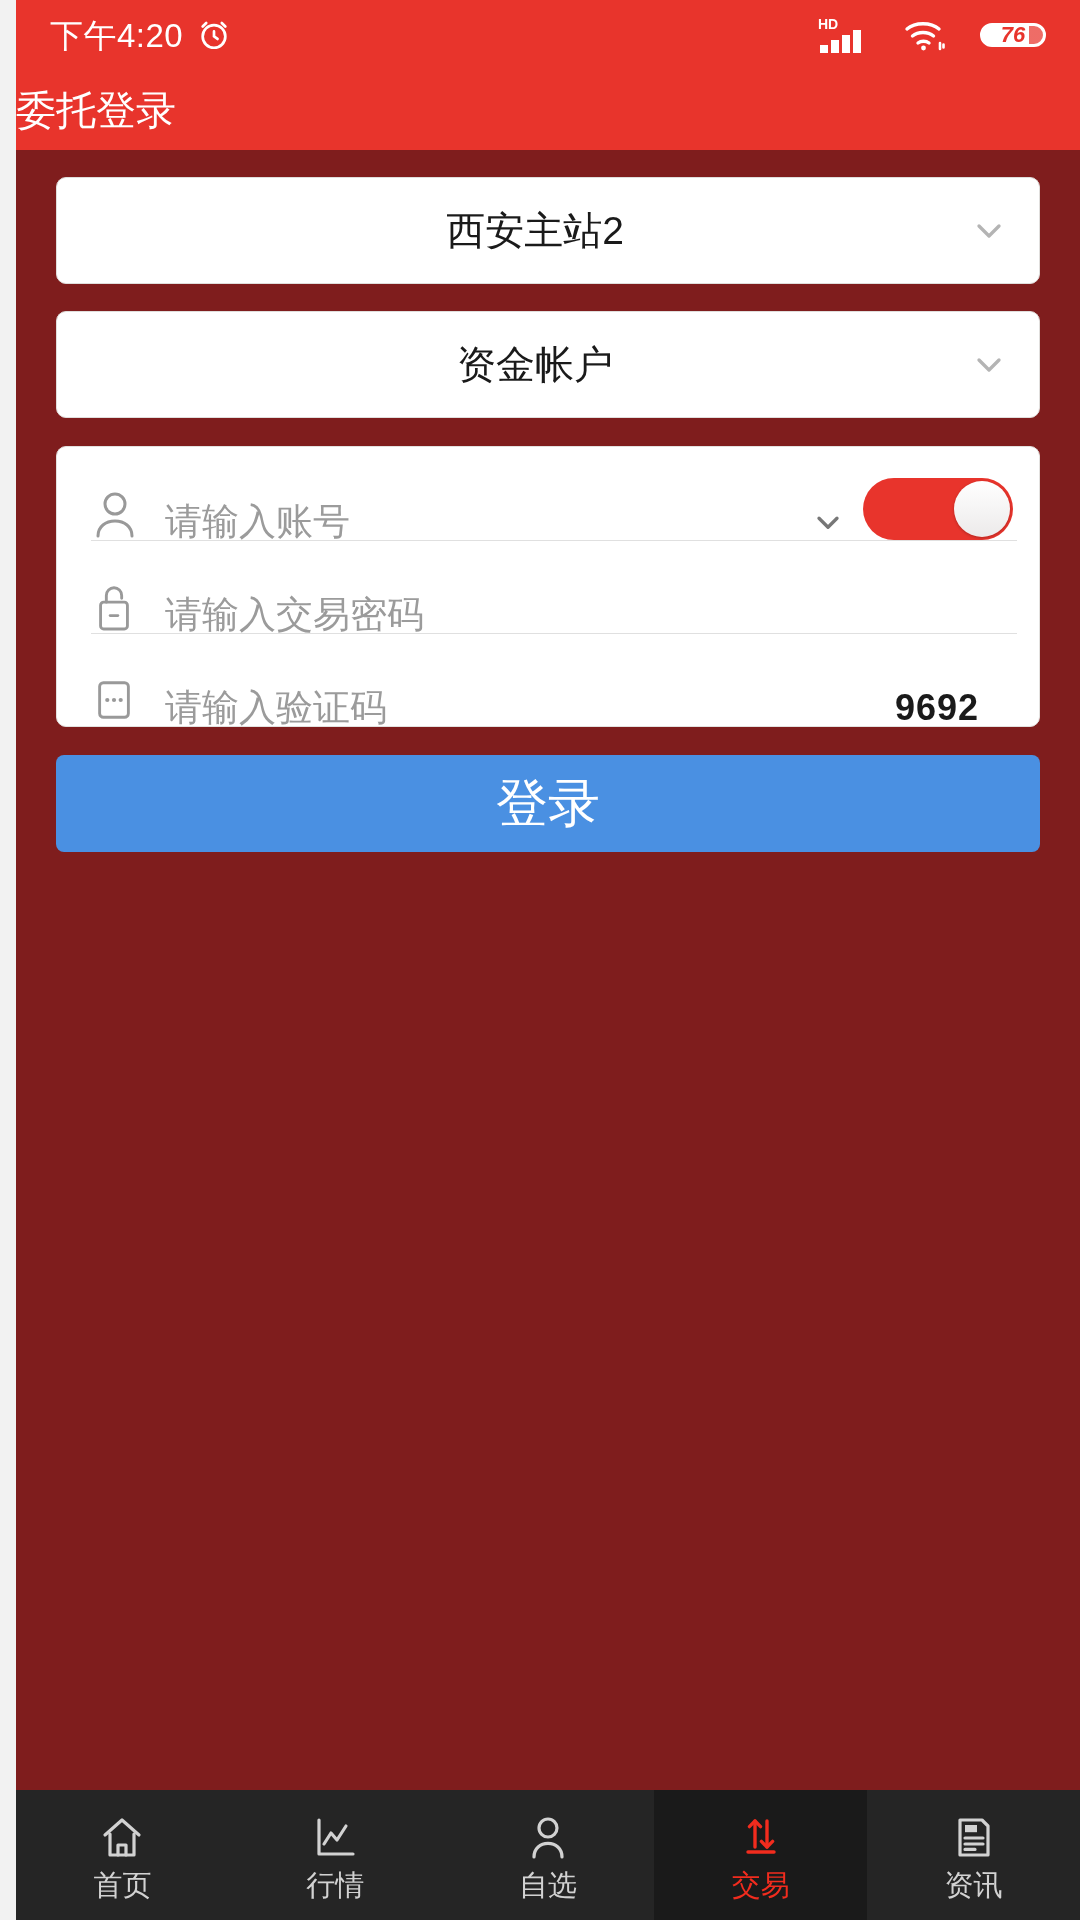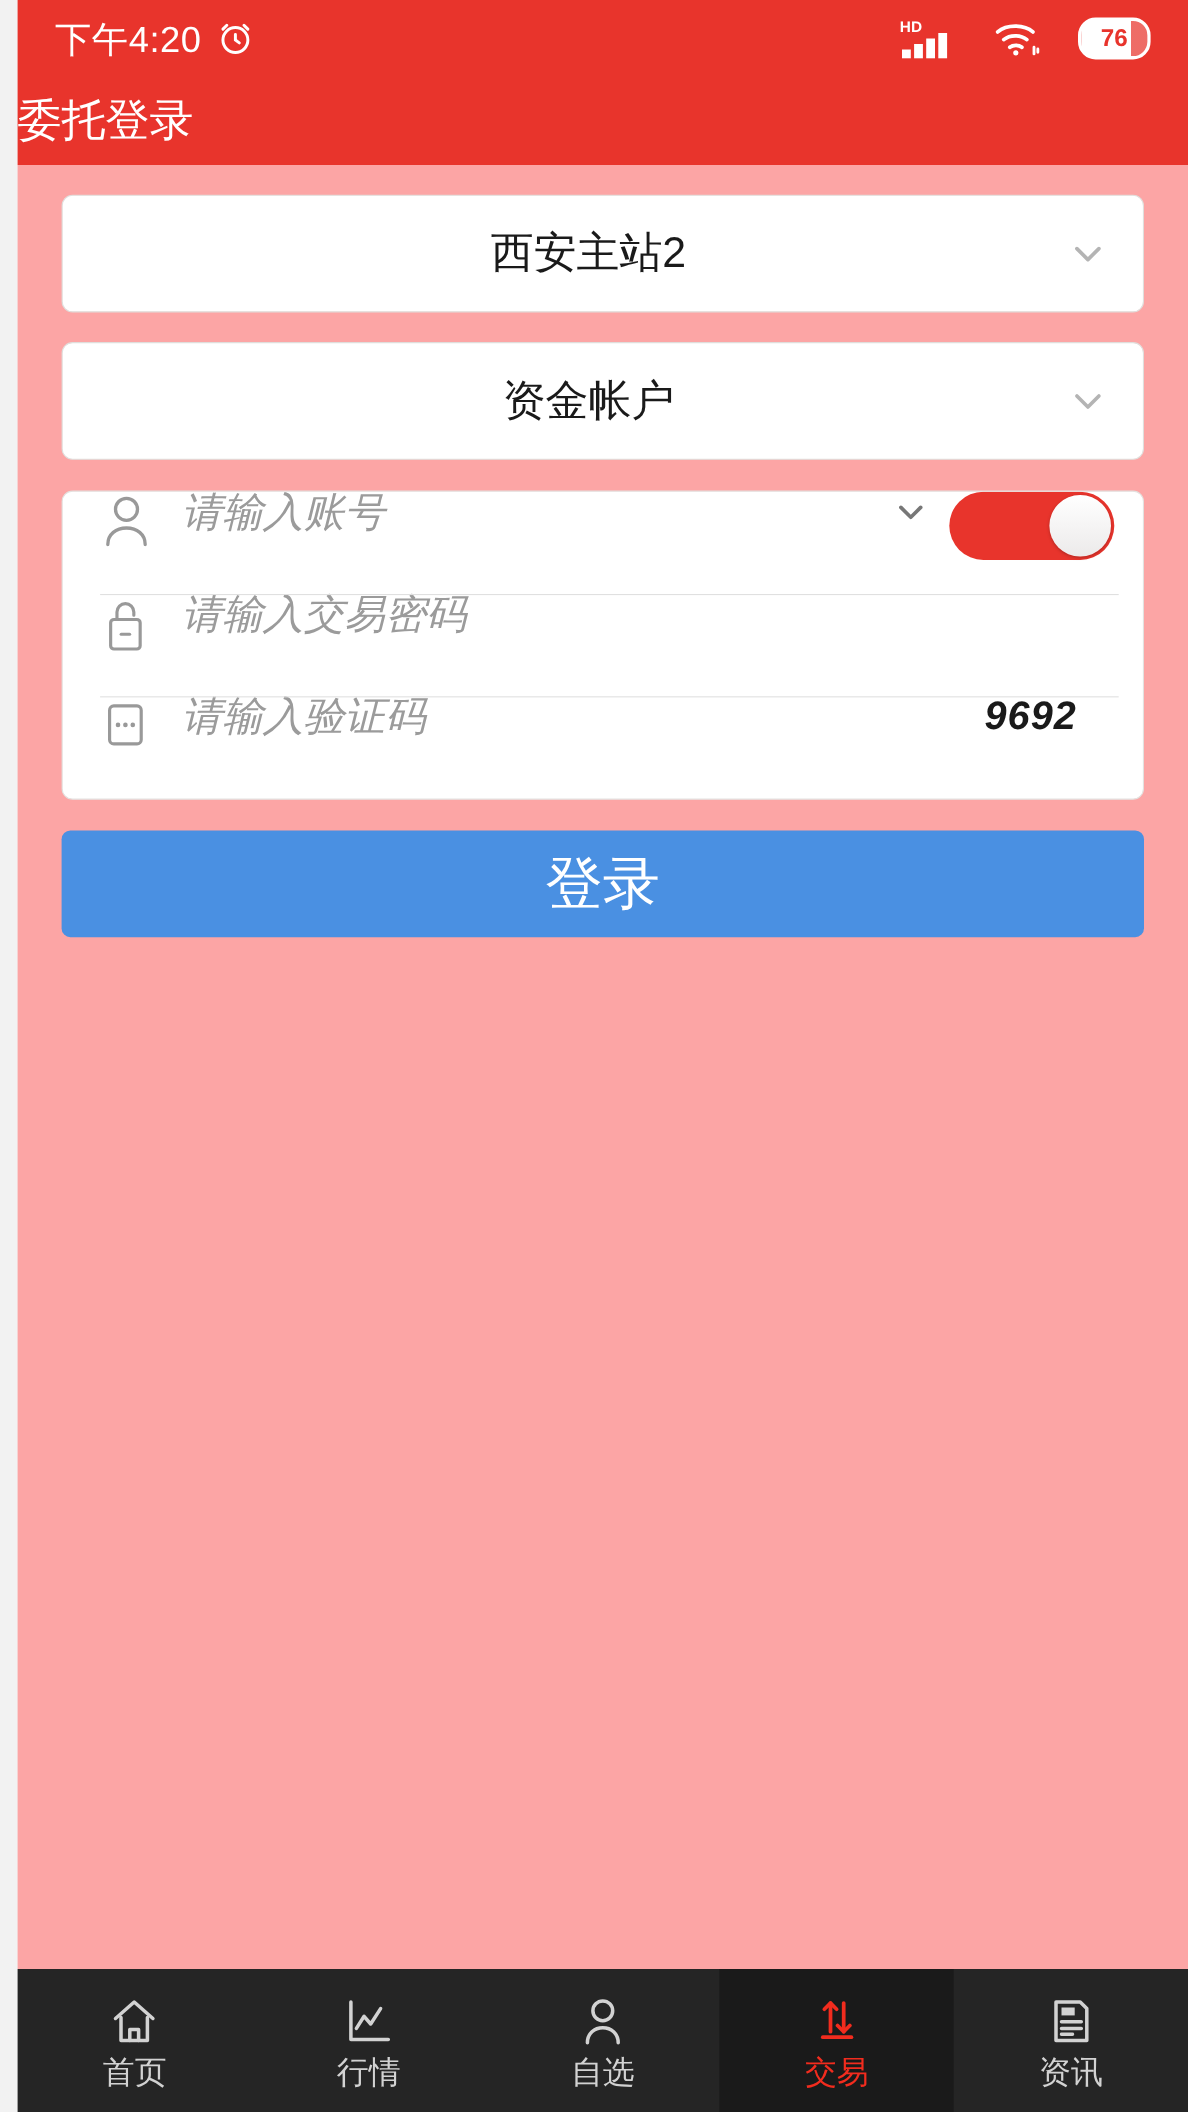--- a/index.html
+++ b/index.html
@@ -16,55 +16,56 @@
     height:70px; background:#e8342c; color:#ffffff;
     display:flex; align-items:center; justify-content:space-between;
     padding:0 34px; flex:0 0 auto;
   }
   .sb-left { display:flex; align-items:center; gap:14px; }
   .sb-time { font-size:33px; letter-spacing:0.5px; line-height:1; }
   .sb-right { display:flex; align-items:center; gap:32px; }
   .alarm-icon svg, .wifi-icon svg, .signal-icon svg { display:block; }
   .battery {
     border:3px solid #ffffff; border-radius:16px;
-    width:66px; height:38px; position:relative;
+    width:66px; height:24px; position:relative;
     display:flex; align-items:center; justify-content:center;
     background:linear-gradient(to right,#ffffff 76%, rgba(255,255,255,0.28) 76%);
+    font-style:italic;
   }
   .battery-text { font-size:22px; font-weight:bold; color:#e8342c; line-height:1; position:relative; z-index:2; }
 
   
   .appbar {
     height:80px; background:#e8342c; color:#fff;
     display:flex; align-items:center; 
     flex:0 0 auto;
   }
   .appbar-title { font-size:40px; line-height:1; }
 
   
-  .content { flex:1 1 auto; background:#fca5a5; padding:0 40px; overflow:hidden; }
+  .content { flex:1 1 auto; background:#7f1d1d; padding:0 40px; overflow:hidden; }
 
   .select-card {
     margin-top:27px; height:107px; background:#ffffff;
     border:1px solid #e0dedc; border-radius:10px;
     display:flex; align-items:center; position:relative;
   }
   .select-value {
     flex:1 1 auto; text-align:center; font-size:39px; color:#1a1a1a; line-height:1;
     padding-left:48px;
   }
   .chev { width:48px; margin-right:26px; display:flex; align-items:center; justify-content:center; }
 
   .form-card {
     margin-top:28px; background:#ffffff;
     border:1px solid #e3e1df; border-radius:10px;
     overflow:hidden;
   }
   .form-row {
-    height:93px; display:flex; align-items:flex-start; padding:0 0 0 34px; position:relative;font-style:italic;
+    height:93px; display:flex; align-items:flex-end; padding:0 0 0 34px; position:relative;
   }
   .form-row + .form-row::before {
     content:""; position:absolute; left:34px; right:22px; top:0; height:1px; background:#e0e0e0;
   }
   .row-icon { width:74px; display:flex; align-items:center; }
   .row-placeholder {
     flex:1 1 auto; font-size:37px; color:#9b9b9b; line-height:1;
   }
   .row-chev { width:70px; display:flex; align-items:center; justify-content:center; }
   .toggle {

